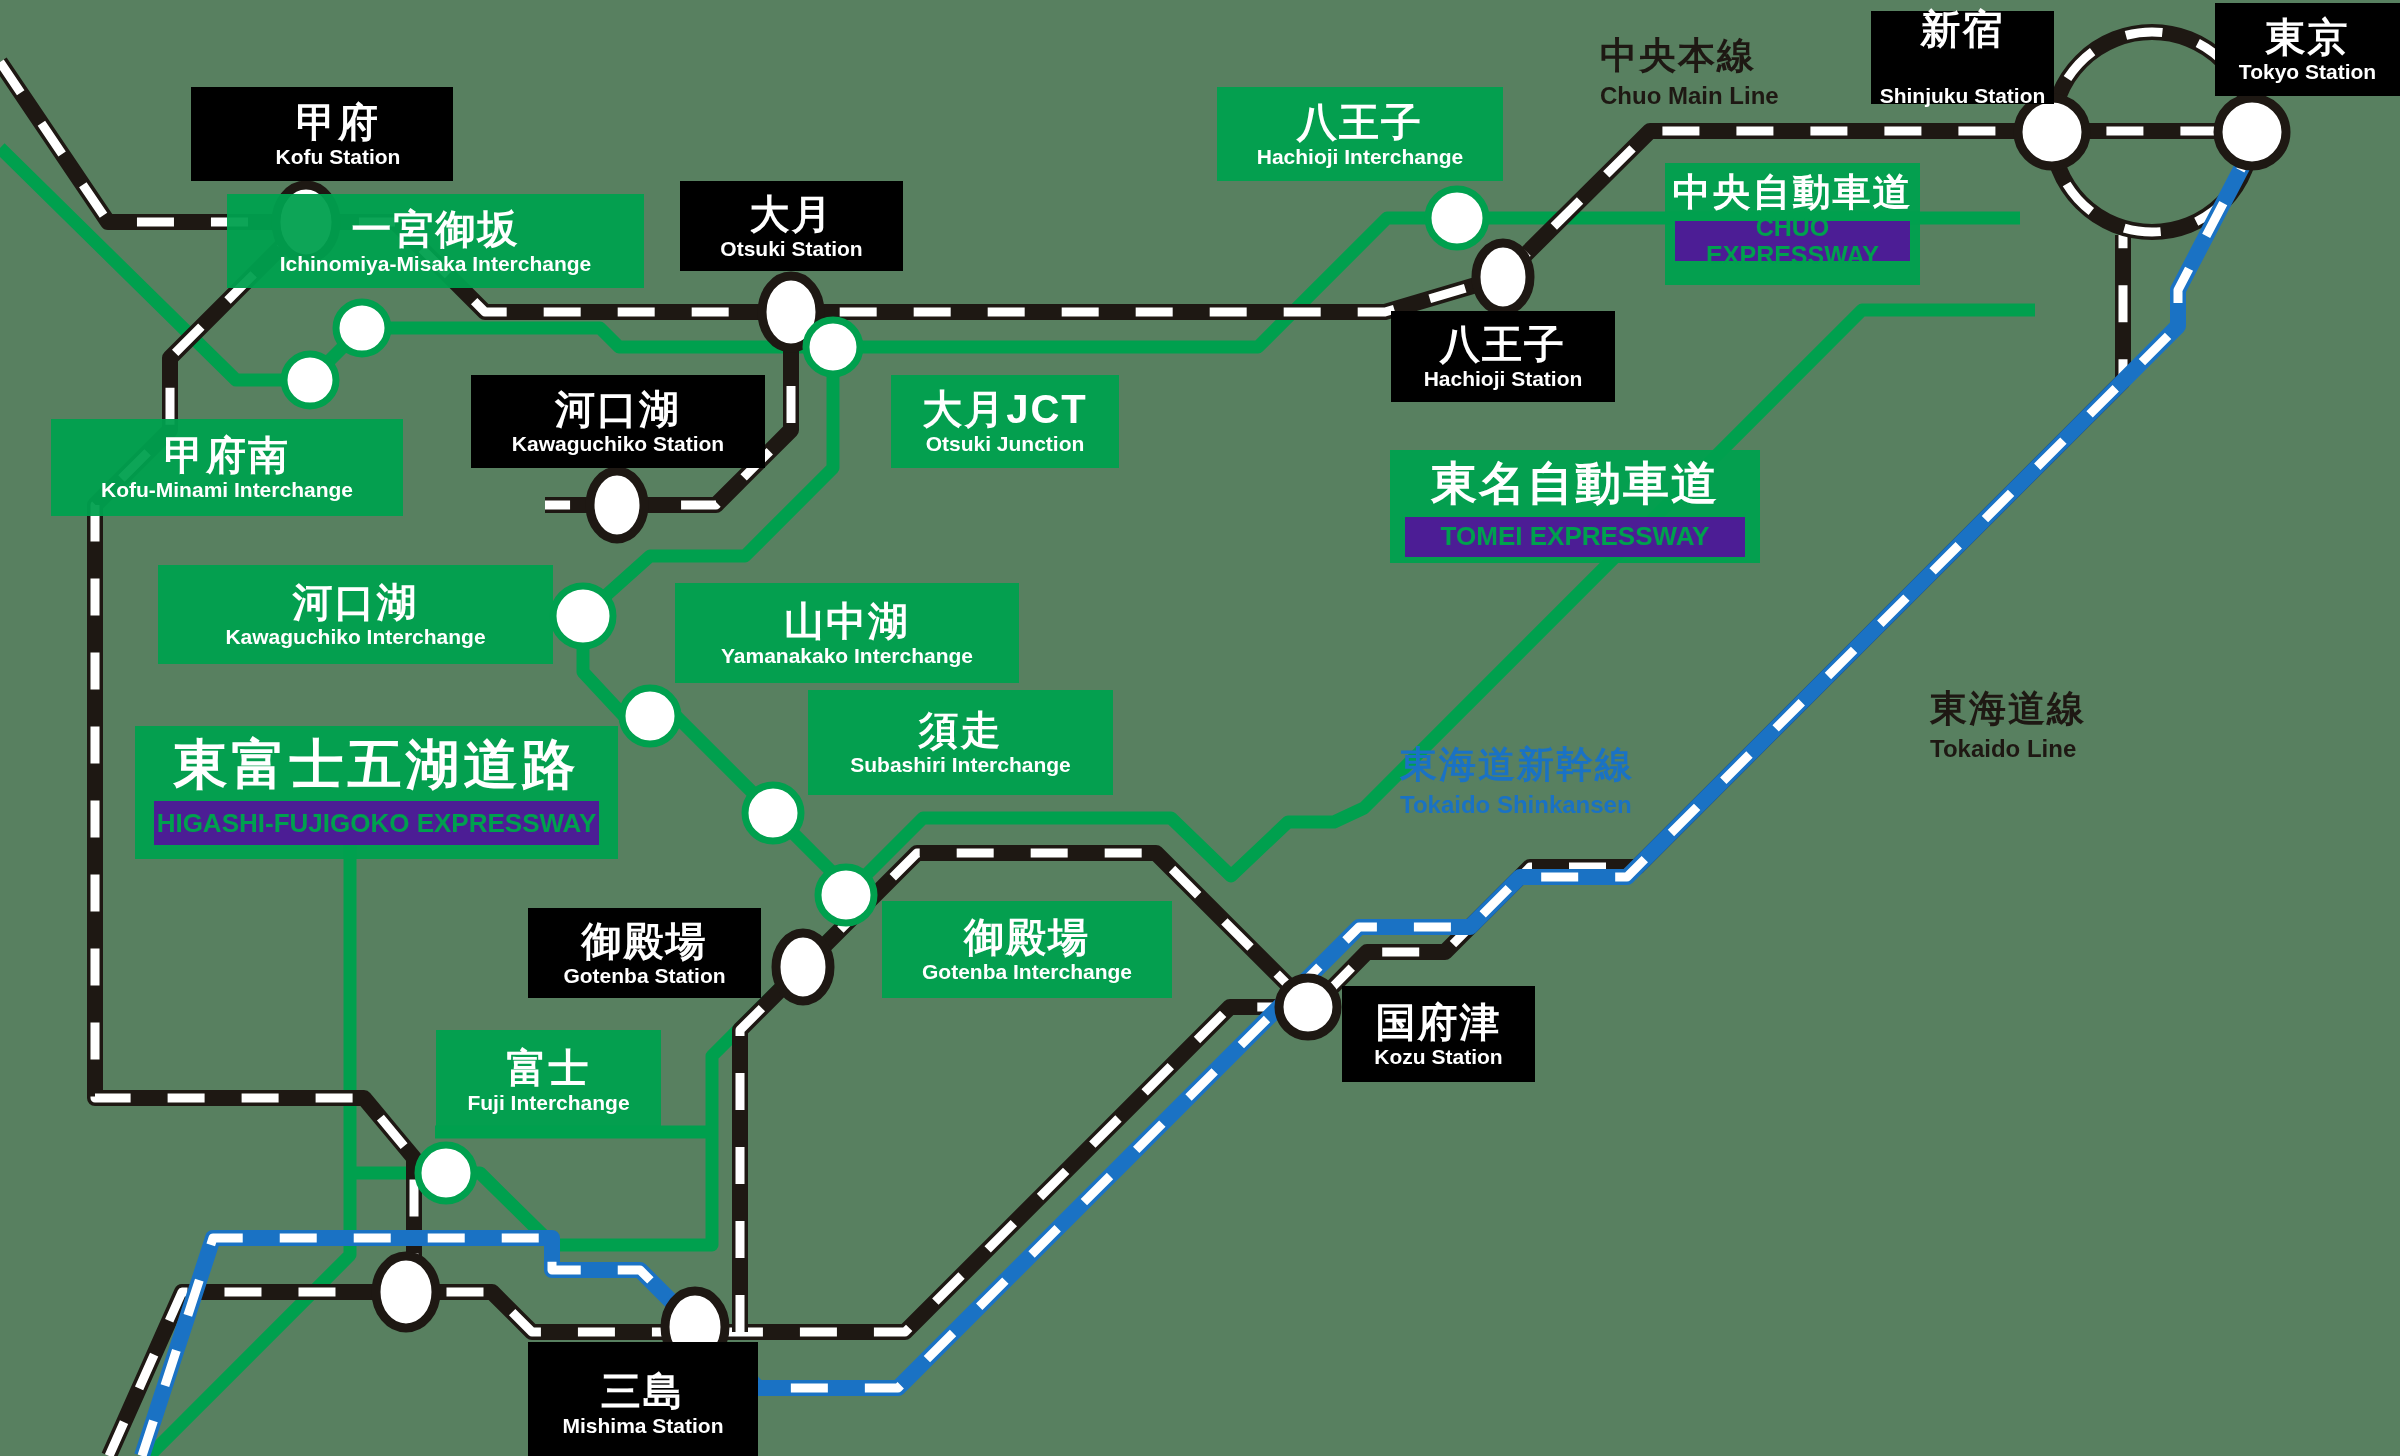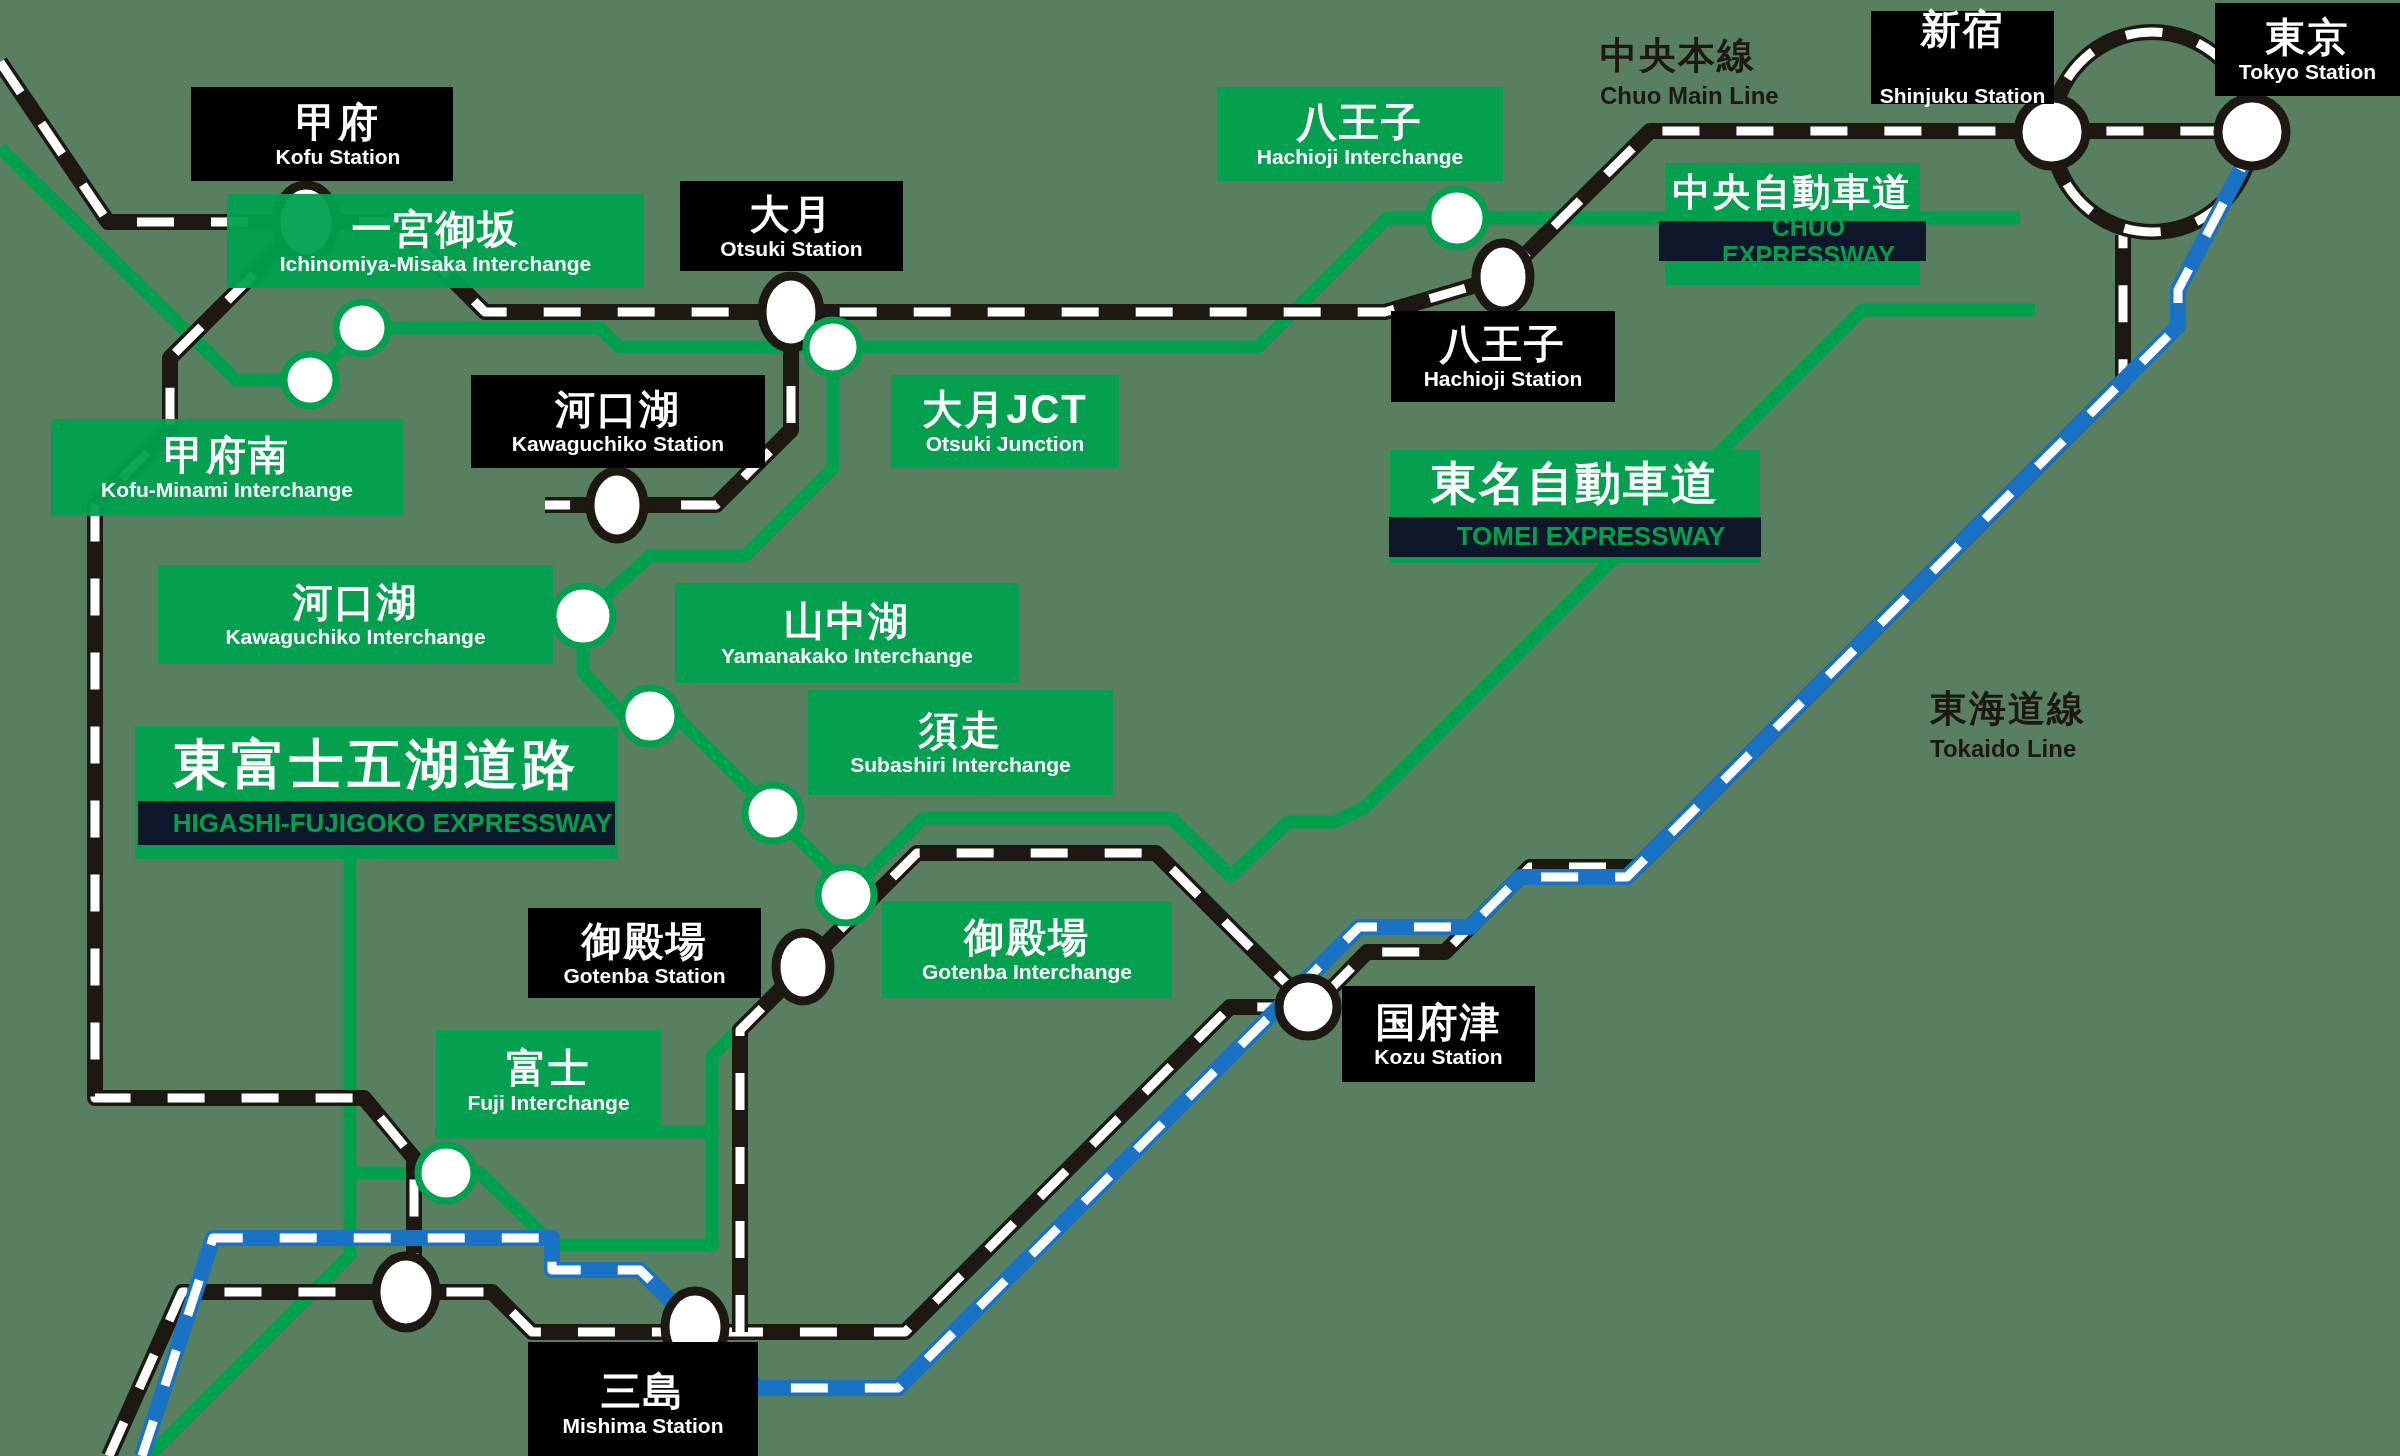--- a/index.html
+++ b/index.html
@@ -22,22 +22,22 @@
   .nd-ic{fill:#FFFFFF;stroke:#00A04E;stroke-width:7;}
 
   
   .lbl{position:absolute;display:flex;flex-direction:column;align-items:center;justify-content:center;
        text-align:center;color:#fff;font-weight:bold;line-height:1.12;}
   .st{background:#000000;}
   .ic{background:rgba(0,160,78,0.95);}
   .jp{font-size:40px;letter-spacing:2px;white-space:nowrap;}
   .en{font-size:21px;white-space:nowrap;}
   .ex{background:rgba(0,160,78,0.95);justify-content:flex-start;padding-top:8px;}
-  .ex .strip{background:#0f172a;color:#00A04E;font-weight:bold;width:92%;
-             display:flex;align-items:center;justify-content:center;margin-top:7px;padding-left:32px;}
+  .ex .strip{background:#4c1d95;color:#00A04E;font-weight:bold;width:92%;
+             display:flex;align-items:center;justify-content:center;margin-top:7px;}
   .ex-a .jp{font-size:38px;} .ex-a .strip{height:40px;font-size:25px;}
   .ex-b .jp{font-size:46px;} .ex-b .strip{height:40px;font-size:26px;}
   .ex-c .jp{font-size:54px;letter-spacing:4px;} .ex-c .strip{height:44px;font-size:26px;align-items:center;}
   .linetext{position:absolute;display:flex;flex-direction:column;align-items:flex-start;justify-content:center;
             text-align:center;font-weight:bold;background:transparent;color:#1E1813;line-height:1.3;}
   .linetext .jp{font-size:37px;} .linetext .en{font-size:24px;}
   .blue-text{color:#1A72C4;}
 </style>
 </head>
 <body>
@@ -200,14 +200,18 @@
   </div>
 
   <div class="linetext" style="left:1600px;top:30px;width:280px;height:84px;">
     <div class="jp">中央本線</div>
     <div class="en">Chuo Main Line</div>
   </div>
   <div class="linetext" style="left:1930px;top:680px;width:240px;height:90px;">
     <div class="jp">東海道線</div>
     <div class="en">Tokaido Line</div>
   </div>
+  <div class="linetext blue-text" style="left:1400px;top:735px;width:350px;height:92px;">
+    <div class="jp">東海道新幹線</div>
+    <div class="en">Tokaido Shinkansen</div>
+  </div>
 
 </div>
 
 </body></html>

